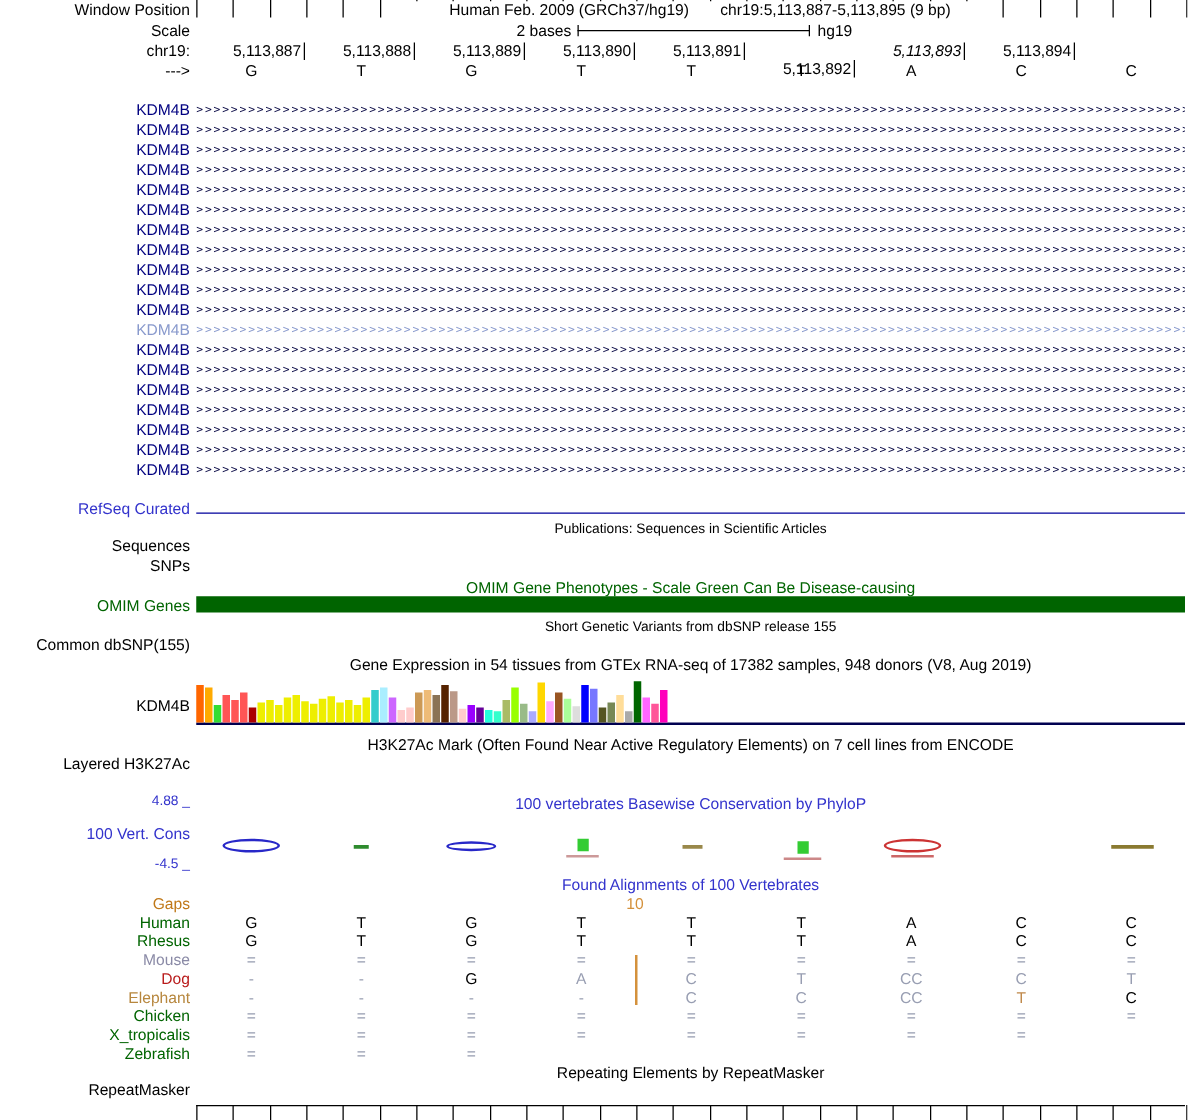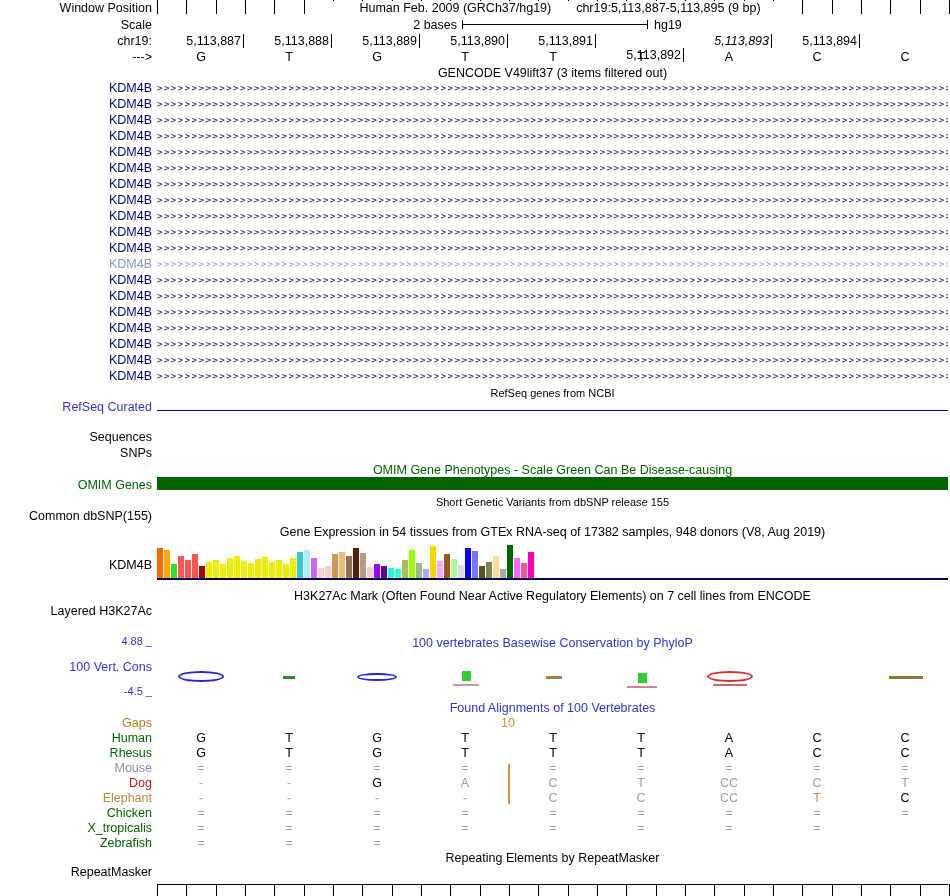--- a/index.html
+++ b/index.html
@@ -99,26 +99,25 @@
   <div class="ll" style="top:18px">Scale</div>
   <div style="position:absolute;left:157px;top:18px;width:300px;height:14px;line-height:14px;text-align:right">2 bases</div>
   <div style="position:absolute;left:462px;top:24px;width:186px;height:1px;background:#000"></div>
   <div style="position:absolute;left:462px;top:20px;width:1px;height:9px;background:#000"></div>
   <div style="position:absolute;left:647px;top:20px;width:1px;height:9px;background:#000"></div>
   <div style="position:absolute;left:654px;top:18px;height:14px;line-height:14px">hg19</div>
 
   <div class="ll" style="top:34px">chr19:</div>
   <div class="ll" style="top:50px">---&gt;</div>
 
-  <div class="ct" style="top:66px">GENCODE V49lift37 (3 items filtered out)</div>
-
-  <div class="ct sm" style="top:386px">RefSeq genes from NCBI</div>
+
   <div class="ll blue" style="top:400px">RefSeq Curated</div>
   <div style="position:absolute;left:157px;top:410px;width:791px;height:1px;background:#00009C"></div>
 
+  <div class="ct sm" style="top:416px">Publications: Sequences in Scientific Articles</div>
   <div class="ll" style="top:430px">Sequences</div>
   <div class="ll" style="top:446px">SNPs</div>
 
   <div class="ct green" style="top:463px">OMIM Gene Phenotypes - Scale Green Can Be Disease-causing</div>
   <div style="position:absolute;left:157px;top:477px;width:791px;height:13px;background:#006400"></div>
   <div class="ll green" style="top:478px">OMIM Genes</div>
 
   <div class="ct sm" style="top:495px">Short Genetic Variants from dbSNP release 155</div>
   <div class="ll" style="top:509px">Common dbSNP(155)</div>
 

